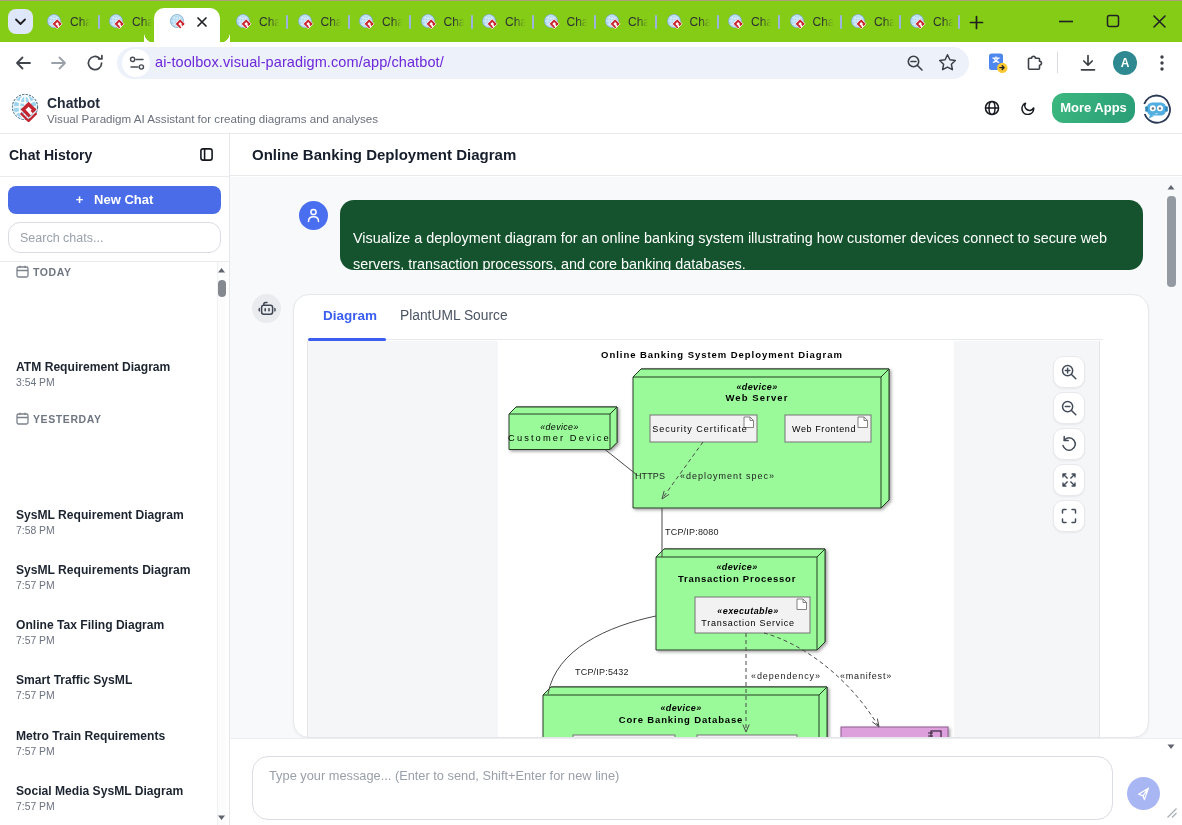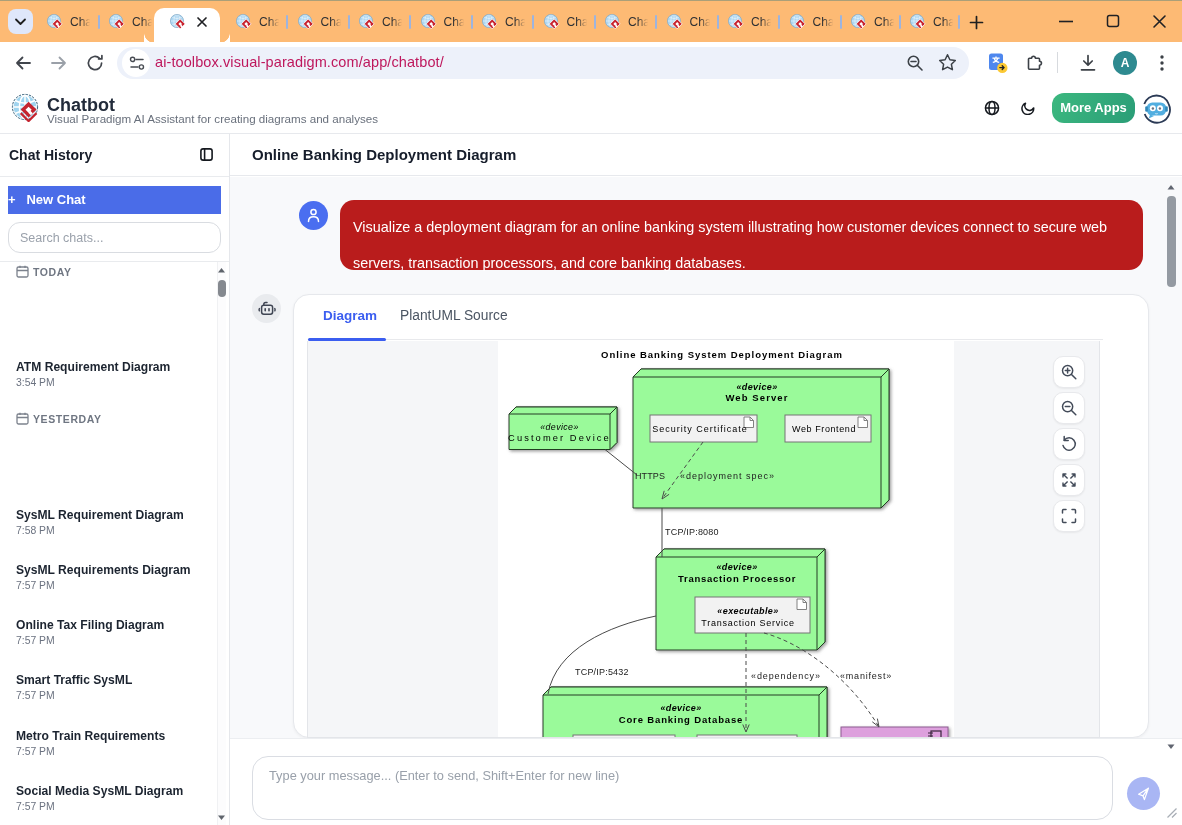--- a/index.html
+++ b/index.html
@@ -1,65 +1,65 @@
 <!DOCTYPE html>
 <html><head>
 <meta charset="utf-8">
 <style>
   * { margin:0; padding:0; box-sizing:border-box; }
   html,body { width:1182px; height:825px; overflow:hidden; }
   body { font-family:"Liberation Sans", sans-serif; position:relative; background:#fff; }
 
   
-  .tabbar { position:absolute; left:0; top:0; width:1182px; height:42px; background:#fdba74; border-top:1px solid #ab9f78; }
+  .tabbar { position:absolute; left:0; top:0; width:1182px; height:42px; background:#84cc16; border-top:1px solid #ab9f78; }
   .chev-btn { position:absolute; left:8px; top:8px; width:25px; height:25px; border-radius:8px; background:#dfe7fa; }
   .tab { position:absolute; top:13px; height:22px; width:60px; }
   .tab-fav { position:absolute; top:0px; }
   .tab-label { position:absolute; left:23px; top:1px; font-size:12px; color:#2e3033; white-space:nowrap; -webkit-mask-image:linear-gradient(90deg,#000 45%,transparent 92%); }
   .tab-sep { position:absolute; top:14px; width:2px; height:14px; background:#9db4de; border-radius:1px; }
   .active-tab { position:absolute; left:154px; top:7px; width:66px; height:35px; background:#fff; border-radius:10px 10px 0 0; }
   .active-tab:before { content:""; position:absolute; left:-10px; bottom:0; width:10px; height:10px; background:radial-gradient(circle at 0 0, transparent 9.5px, #fff 10px); transform:scaleX(-1); }
   .active-tab:after  { content:""; position:absolute; right:-10px; bottom:0; width:10px; height:10px; background:radial-gradient(circle at 0 0, transparent 9.5px, #fff 10px); }
 
   
   .toolbar { position:absolute; left:0; top:42px; width:1182px; height:42px; background:#fff; }
   .omnibox { position:absolute; left:117px; top:47px; width:852px; height:32px; background:#edf1fa; border-radius:16px; }
-  .urltext { position:absolute; left:155px; top:54px; font-size:14.5px; color:#be185d; letter-spacing:.1px; }
+  .urltext { position:absolute; left:155px; top:54px; font-size:14.5px; color:#6d28d9; letter-spacing:.1px; }
 
   
   .appheader { position:absolute; left:0; top:84px; width:1182px; height:50px; background:#fff; border-bottom:1px solid #e7e9ed; }
-  .apptitle { position:absolute; left:47px; top:95px; font-size:18px; font-weight:bold; color:#222b3a; }
+  .apptitle { position:absolute; left:47px; top:95px; font-size:14px; font-weight:bold; color:#222b3a; }
   .appsub { position:absolute; left:47px; top:112px; font-size:11.6px; color:#69707c; }
   .moreapps { position:absolute; left:1052px; top:93px; width:83px; height:30px; border-radius:12px; background:linear-gradient(115deg,#3cb87f,#2a9d77); color:#fff; font-size:13px; font-weight:bold; text-align:center; line-height:30px; }
 
   
   .sidebar { position:absolute; left:0; top:134px; width:230px; height:691px; background:#fff; border-right:1px solid #e5e7eb; }
   .sb-head { position:absolute; left:0; top:0; width:229px; height:43px; border-bottom:1px solid #e9ebee; }
   .sb-title { position:absolute; left:9px; top:13px; font-size:14px; font-weight:bold; color:#171d2a; }
   .panel-ic { position:absolute; left:200px; top:14px; }
-  .newchat { position:absolute; left:8px; top:52px; width:213px; height:28px; background:#4a6ce8; border-radius:0; color:#fff; font-size:13px; font-weight:bold; line-height:28px; }
+  .newchat { position:absolute; left:8px; top:52px; width:213px; height:28px; background:#4a6ce8; border-radius:8px; color:#fff; text-align:center; font-size:13px; font-weight:bold; line-height:28px; }
   .searchbox { position:absolute; left:8px; top:88px; width:213px; height:31px; background:#fff; border:1px solid #d9dce1; border-radius:12px; }
   .searchbox span { position:absolute; left:11px; top:8px; font-size:12.5px; color:#9aa1ab; }
   .sb-listline { position:absolute; left:0; top:127px; width:229px; height:1px; background:#e9ebee; }
   .sec-head { position:absolute; left:33px; font-size:10.5px; font-weight:bold; color:#6f7682; letter-spacing:.6px; }
   .sec-cal { position:absolute; left:-17px; top:-1px; }
   .chat-item { position:absolute; left:8px; width:199px; height:47px; }
   .chat-item.sel { background:#ecf2fd; border:1px solid #bdd3f8; border-radius:16px; }
   .ci-title { position:absolute; left:8px; top:10px; font-size:12.1px; font-weight:bold; color:#1c2430; white-space:nowrap; }
   .sel .ci-title { color:#3244ae; }
   .ci-time { position:absolute; left:8px; top:27px; font-size:10.4px; color:#6b7280; }
   .vsb-thumb { position:absolute; border-radius:4px; }
 
   
   .main { position:absolute; left:230px; top:134px; width:952px; height:691px; background:#fff; }
   .main-title { position:absolute; left:0; top:0; width:952px; height:42px; border-bottom:1px solid #e7e9ed; background:#fff; }
   .main-title span { position:absolute; left:22px; top:12px; font-size:15px; font-weight:bold; color:#161d2b; }
   .chatarea { position:absolute; left:0; top:43px; width:952px; height:561px; background:#f8f9fb; }
   .bubble-avatar { position:absolute; left:69px; top:24px; width:29px; height:29px; border-radius:50%; background:#4a6ef0; }
-  .bubble { position:absolute; left:110px; top:23px; width:803px; height:70px; background:#b91c1c; border-radius:14px; color:#fff; font-size:14.4px; line-height:36px; padding:9px 13px; }
+  .bubble { position:absolute; left:110px; top:23px; width:803px; height:70px; background:#14532d; border-radius:14px; color:#fff; font-size:14.4px; line-height:26px; padding:25px 13px; }
   .bot-avatar { position:absolute; left:22px; top:117px; width:29px; height:29px; border-radius:50%; background:#e9ebee; }
 
   
   .card { position:absolute; left:63px; top:117px; width:856px; height:444px; background:#fff; border:1px solid #e6e8ec; border-radius:16px; box-shadow:0 1px 3px rgba(0,0,0,.05); }
   .tabrow { position:absolute; left:14px; top:0; width:795px; height:45px; border-bottom:1px solid #e8e9ec; }
   .dtab1 { position:absolute; left:15px; top:13px; font-size:13.5px; color:#3b5ef0; font-weight:bold; }
   .dtab1u { position:absolute; left:0px; top:43px; width:78px; height:2.5px; background:#3b5ef0; border-radius:2px; }
   .dtab2 { position:absolute; left:92px; top:13px; font-size:13.8px; color:#4b5563; }
   .viewer { position:absolute; left:13px; top:46px; width:793px; height:397px; background:#f5f6f8; border:1px solid #e3e5e9; border-top:none; overflow:hidden; }
   .canvas { position:absolute; left:190px; top:0; width:456px; height:397px; background:#fff; overflow:hidden; }

